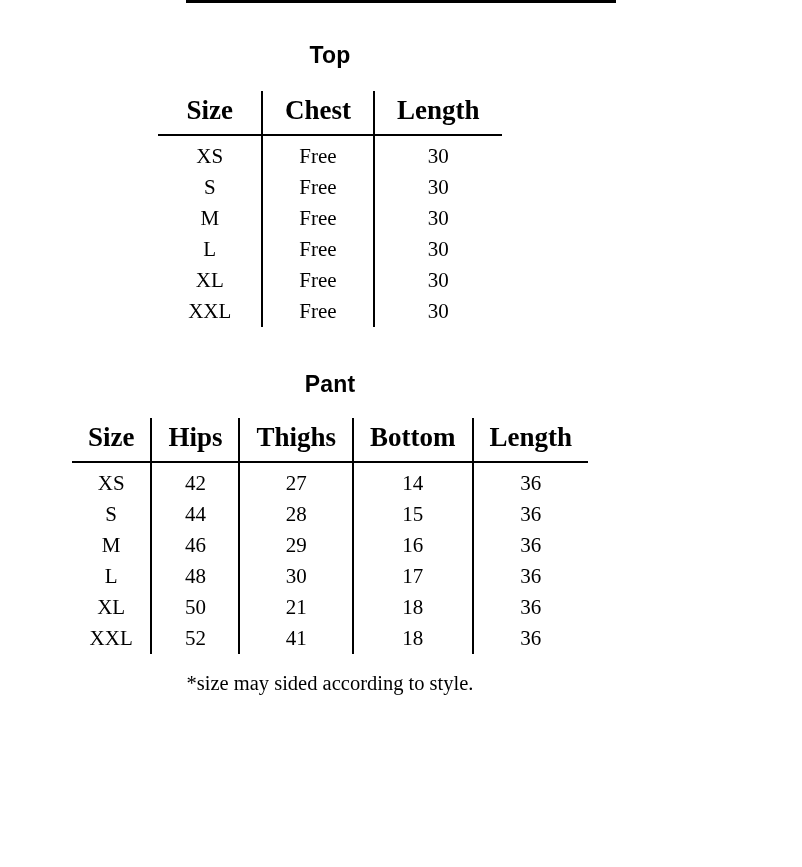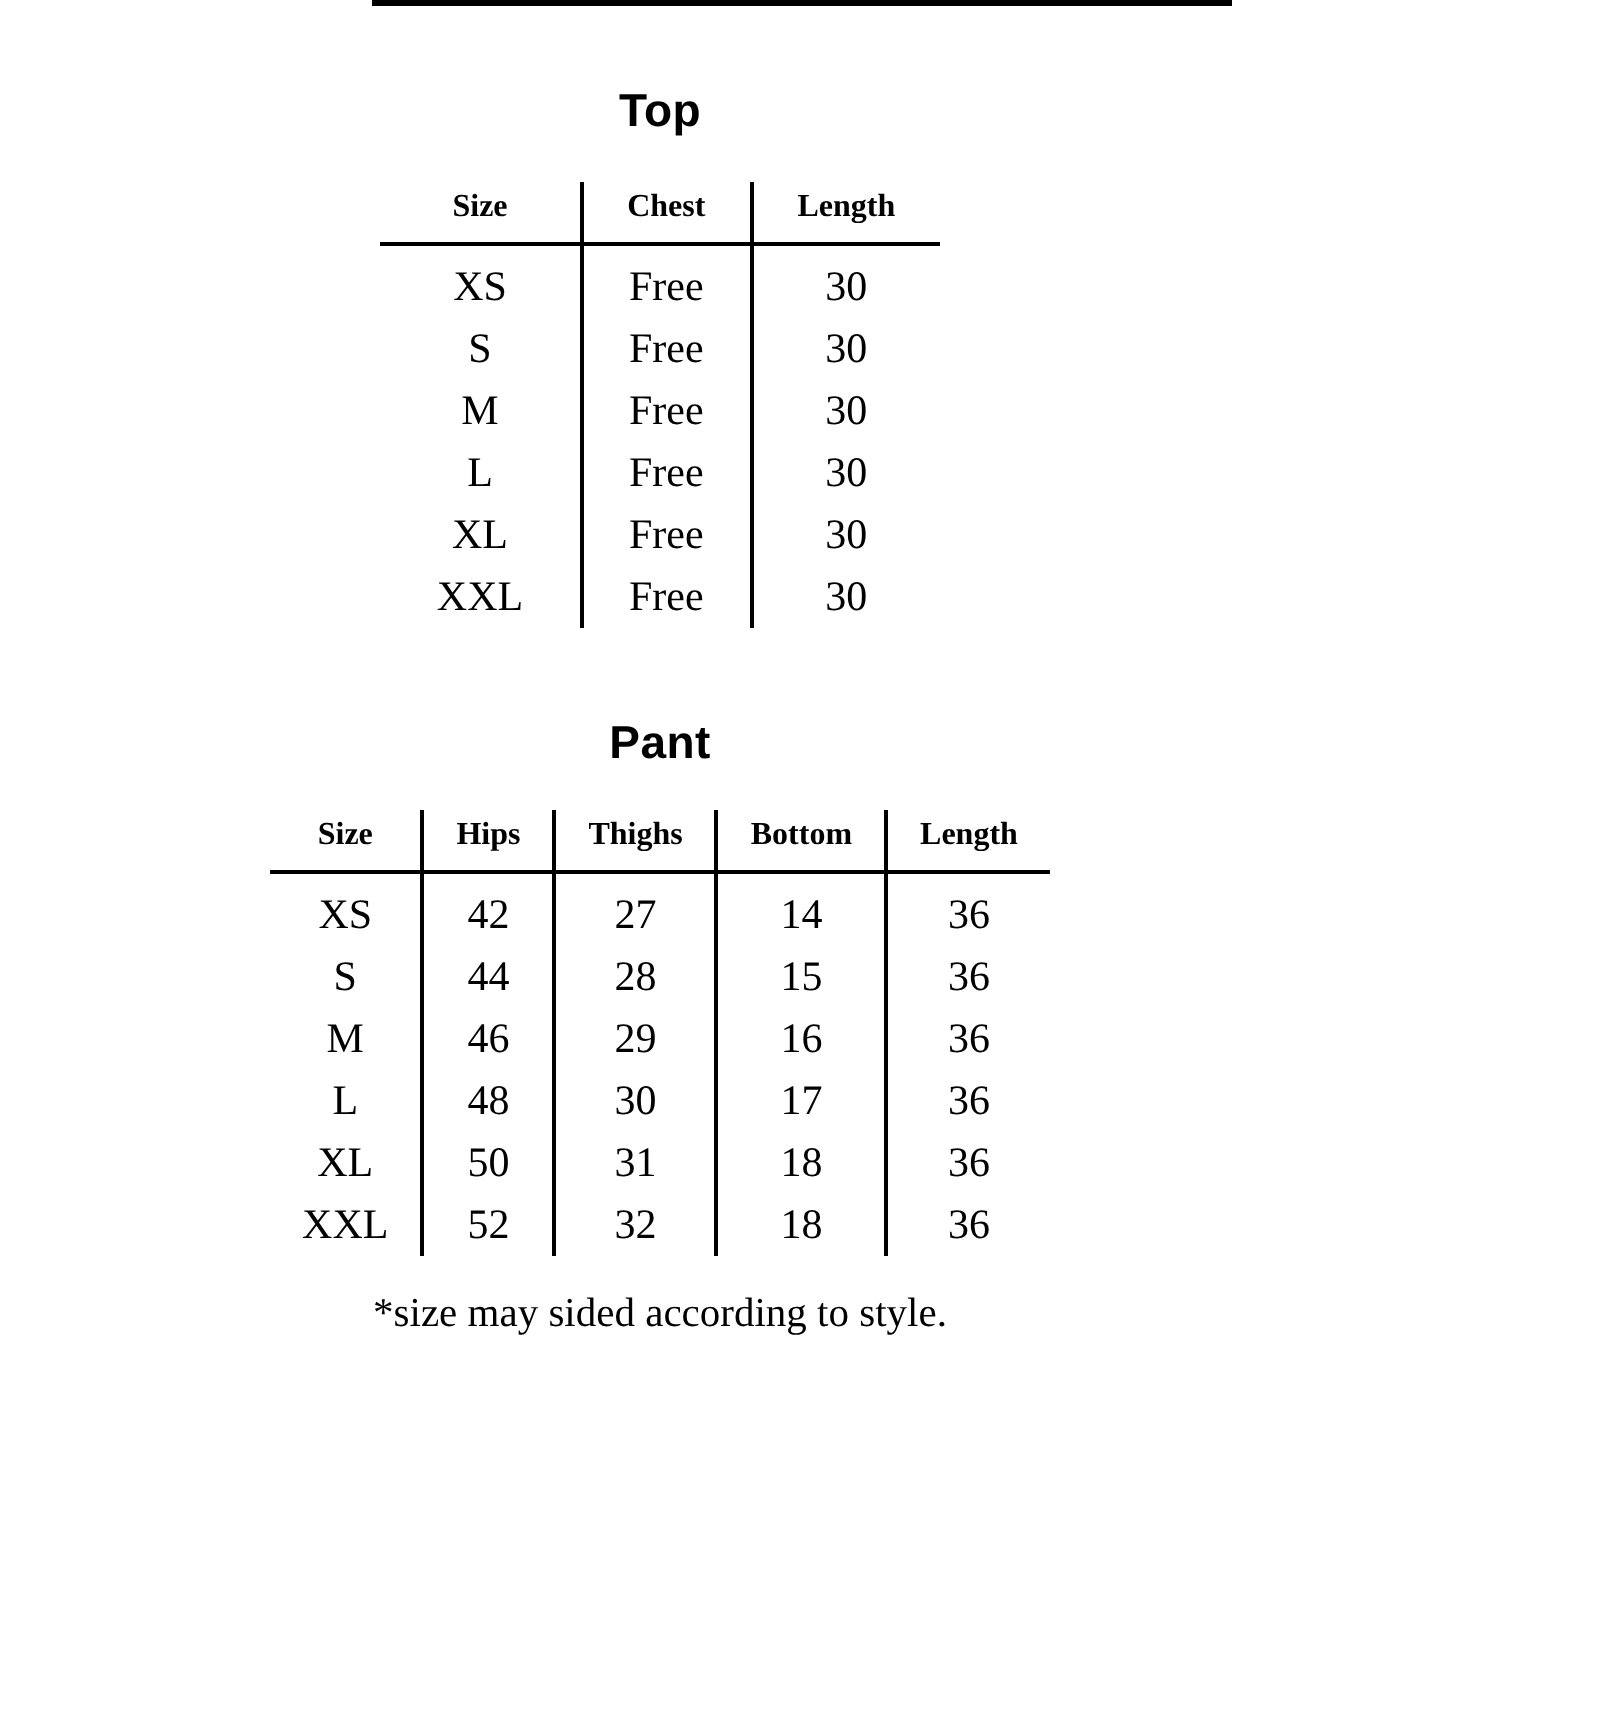--- a/index.html
+++ b/index.html
@@ -48,21 +48,21 @@
   .title-pant { margin-top: 44px; }
 
   table.size-table {
     border-collapse: collapse;
     font-family: "Liberation Serif", serif;
     font-size: 21px;
   }
 
   table.size-table th {
     font-weight: bold;
-    font-size: 16px;
+    font-size: 27px;
     padding: 4px 14px 8px 14px;
     text-align: center;
     white-space: nowrap;
   }
 
   table.size-table td {
     font-weight: normal;
     padding: 3px 14px;
     text-align: center;
     white-space: nowrap;
@@ -189,28 +189,28 @@
       <tr>
         <td class="vline">L</td>
         <td class="vline">48</td>
         <td class="vline">30</td>
         <td class="vline">17</td>
         <td>36</td>
       </tr>
       <tr>
         <td class="vline">XL</td>
         <td class="vline">50</td>
-        <td class="vline">31</td>
+        <td class="vline">21</td>
         <td class="vline">18</td>
         <td>36</td>
       </tr>
       <tr>
         <td class="vline">XXL</td>
         <td class="vline">52</td>
-        <td class="vline">32</td>
+        <td class="vline">41</td>
         <td class="vline">18</td>
         <td>36</td>
       </tr>
     </tbody>
   </table>
 
   <div class="footnotes">
     <div>*size may sided according to style.</div>
   </div>
 

